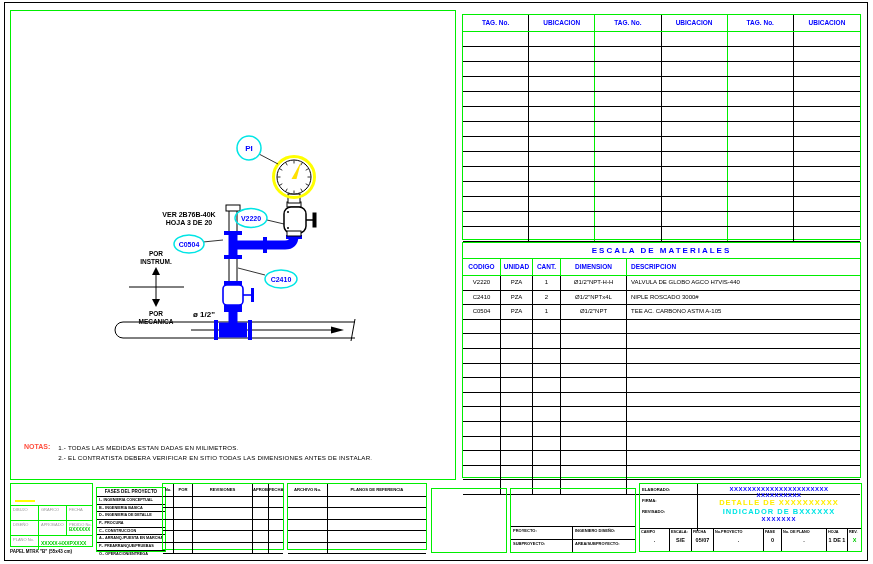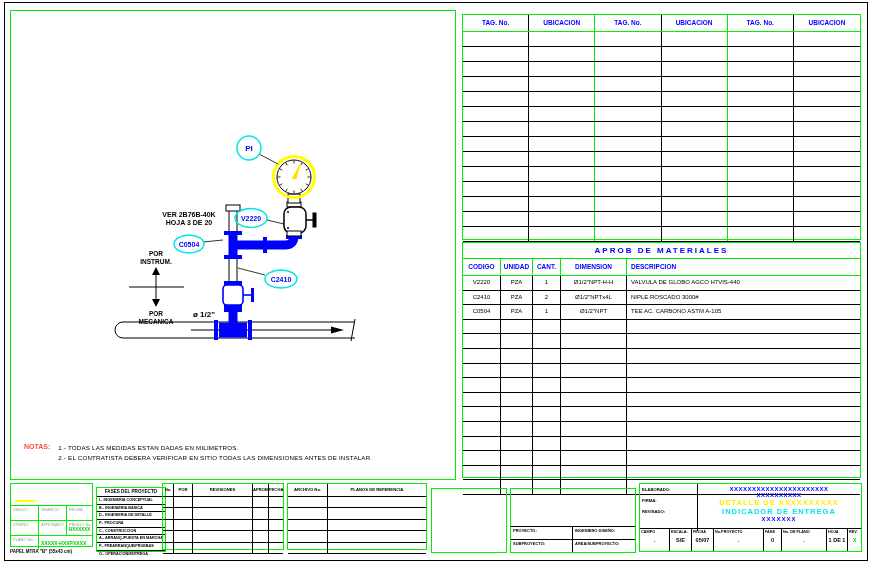--- a/index.html
+++ b/index.html
@@ -377,21 +377,21 @@
           <div class="tcell">&nbsp;</div>
           <div class="tcell">&nbsp;</div>
           <div class="tcell">&nbsp;</div>
           <div class="tcell">&nbsp;</div>
           <div class="tcell">&nbsp;</div>
         </div>
       </div>
   </div>
 
   <div class="abs gborder mat-table">
-    <div class="mat-title">APROB DE MATERIALES</div>
+    <div class="mat-title">ESCALA DE MATERIALES</div>
     <div class="trow mat-head">
       <div class="tcell">CODIGO</div>
       <div class="tcell">UNIDAD</div>
       <div class="tcell">CANT.</div>
       <div class="tcell">DIMENSION</div>
       <div class="tcell">DESCRIPCION</div>
     </div>
     <div class="mat-body" id="mat-body">
         <div class="trow">
           <div class="tcell">V2220</div>
@@ -630,21 +630,21 @@
   <div class="abs gborder tb-title">
     <div class="firma-col" id="firma-col">
         <div class="firma-label">ELABORADO:</div>
         <div class="firma-label">FIRMA:</div>
         <div class="firma-label">REVISADO:</div>
       </div>
     <div class="title-area">
       <div class="company-1">XXXXXXXXXXXXXXXXXXXXXX</div>
       <div class="company-2">XXXXXXXXXX</div>
       <div class="dwg-title-1">DETALLE DE XXXXXXXXXX</div>
-      <div class="dwg-title-2">INDICADOR DE ENTREGA</div>
+      <div class="dwg-title-2">INDICADOR DE BXXXXXX</div>
       <div class="dwg-title-3">XXXXXXX</div>
     </div>
     <div class="bottom-strip" id="bottom-strip">
         <div class="bs-cell" style="width: 30px;">
           <div class="bs-label">CAMPO</div>
           <div class="bs-value">.</div>
         </div>
         <div class="bs-cell" style="width: 22px;">
           <div class="bs-label">ESCALA:</div>
           <div class="bs-value">S/E</div>

